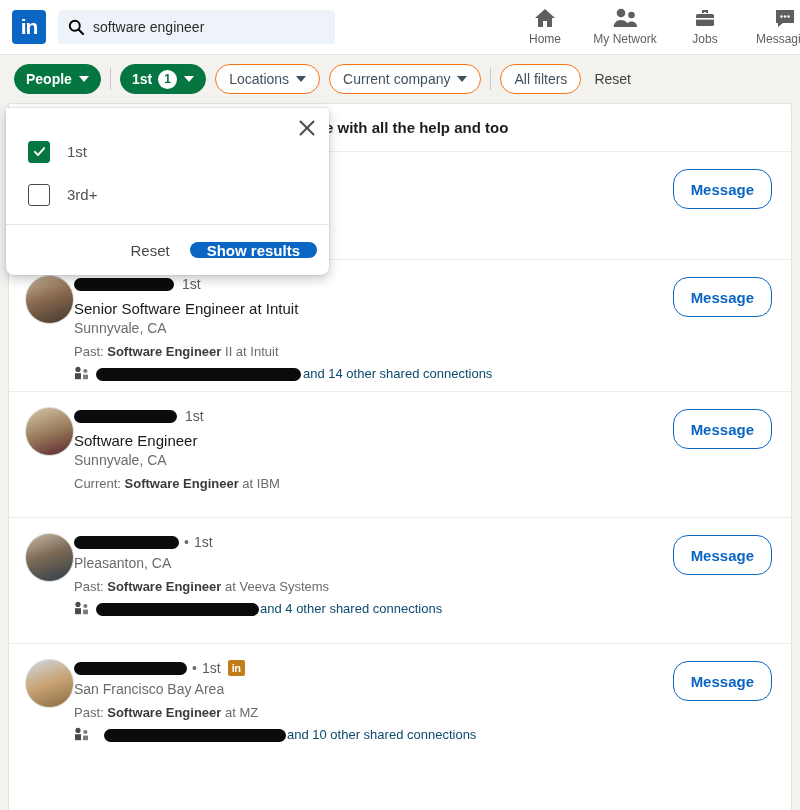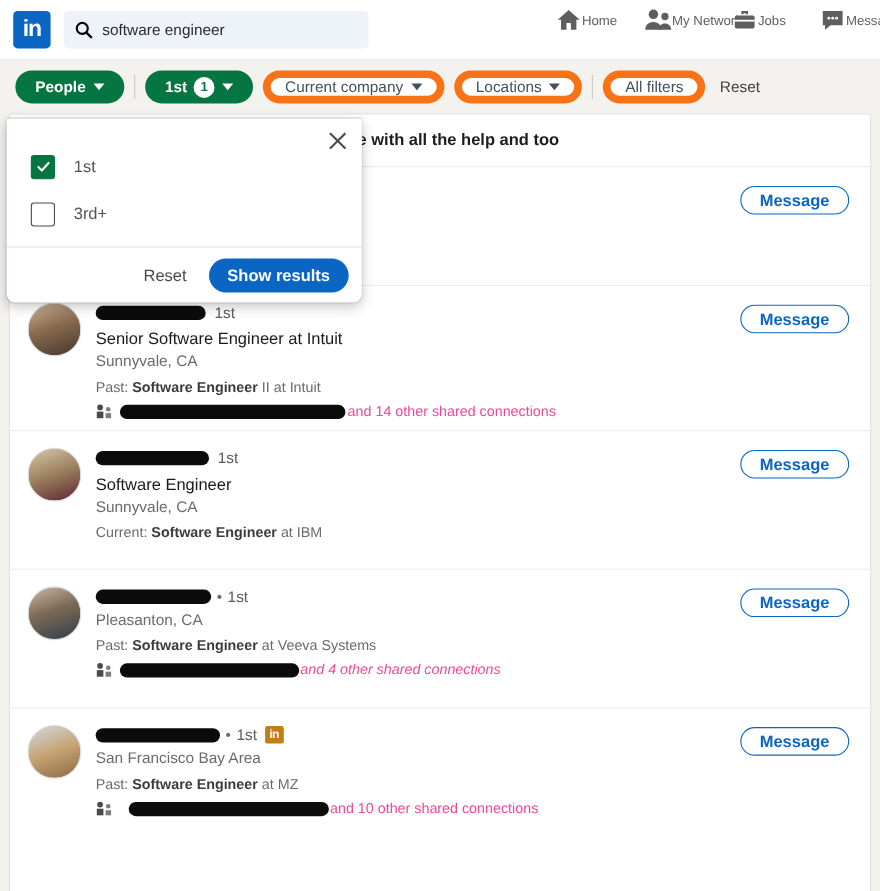--- a/index.html
+++ b/index.html
@@ -55,23 +55,24 @@
     position: absolute;
     left: 505px; top: 0;
     height: 55px;
     display: flex;
     align-items: flex-start;
   }
   .navitem {
     width: 80px;
     padding-top: 6px;
     display: flex;
-    flex-direction: row;
+    flex-direction: column;
     align-items: center;
     color: #666666;
+    justify-content: space-between;
   }
   .navitem .glyph { height: 24px; display: flex; align-items: center; }
   .navitem .nlabel {
     font-size: 12px;
     margin-top: 2px;
     color: #5e5e5e;
     white-space: nowrap;
   }
 
   
@@ -84,21 +85,21 @@
     gap: 9px;
   }
   .pill {
     height: 30px;
     border-radius: 15px;
     display: inline-flex;
     align-items: center;
     padding: 0 13px;
     font-size: 14px;
     white-space: nowrap;
-    border: 7px solid #f97316;
+    border: 1px solid #f97316;
     background: #ffffff;
     color: #43515c;
   }
   .pill.green {
     background: #057642;
     border-color: #057642;
     color: #ffffff;
     font-weight: bold;
     padding: 0 11px;
   }
@@ -164,21 +165,21 @@
     width: 49px; height: 49px;
     border-radius: 50%;
     flex: 0 0 auto;
     margin-top: 2px;
     border: 1px solid #dcdcdc;
   }
   .av1 { background: linear-gradient(160deg,#cdb79e 0%,#8a6b4f 45%,#43372c 100%); }
   .av2 { background: linear-gradient(160deg,#d8c8a8 0%,#9a7e5c 50%,#5c2432 100%); }
   .av3 { background: linear-gradient(160deg,#c9b9a6 0%,#7c6a55 45%,#2f3c4a 100%); }
   .av4 { background: linear-gradient(160deg,#cfd8e2 0%,#c7a372 50%,#8a6a42 100%); }
-  .rbody { margin-left: 13px; padding-top: 1px; }
+  .rbody { padding-top: 1px; }
   .nameline { display: flex; align-items: center; height: 20px; }
   .redact {
     height: 13px;
     background: #0b0b0b;
     border-radius: 7px;
     display: inline-block;
   }
   .dot-sep { color: #6b6b6b; font-size: 14px; margin: 0 5px; }
   .degree { font-size: 14px; color: #5b5b5b; margin-left: 8px; }
   .inbadge {
@@ -205,32 +206,31 @@
     margin-top: 3px;
   }
   .experience {
     font-size: 13px;
     color: #6b6b6b;
     margin-top: 8px;
   }
   .experience b { color: #3b3b3b; }
   .shared {
     display: flex;
-    align-items: center;
     margin-top: 7px;
     font-size: 13px;
-    color: #ec4899;
+    color: #0c4a6e;
   }
   .shared-ico { width: 16px; height: 14px; flex: 0 0 auto; margin-right: 6px; }
   .shared-text { position: relative; white-space: nowrap; }
   .shared-text .redact { position: absolute; left: 0; top: 2px; }
   .msg-btn {
     position: absolute;
     right: 19px; top: 17px;
-    height: 26px;
+    height: 40px;
     min-width: 96px;
     border-radius: 15px;
     border: 1px solid #0a66c2;
     color: #0a66c2;
     background: #ffffff;
     font-size: 15px;
     font-weight: bold;
     display: flex;
     align-items: center;
     justify-content: center;
@@ -285,21 +285,21 @@
     justify-content: flex-end;
     padding-right: 12px;
     gap: 10px;
   }
   .dd-reset {
     font-size: 15px;
     color: #494949;
     padding: 6px 10px;
   }
   .dd-show {
-    height: 31px;
+    height: 16px;
     border-radius: 16px;
     background: #0a66c2;
     color: #ffffff;
     font-size: 15px;
     font-weight: bold;
     display: flex;
     align-items: center;
     padding: 0 17px;
   }
 </style>
@@ -369,26 +369,26 @@
 
   <div class="vsep"></div>
 
   <div class="pill green">
     <span>1st</span>
     <span class="badge-1">1</span>
     <span class="caret"></span>
   </div>
 
   <div class="pill">
+    <span>Locations</span>
+    <span class="caret"></span>
+  </div>
+
+  <div class="pill">
     <span>Current company</span>
-    <span class="caret"></span>
-  </div>
-
-  <div class="pill">
-    <span>Locations</span>
     <span class="caret"></span>
   </div>
 
   <div class="vsep"></div>
 
   <div class="pill">
     <span>All filters</span>
   </div>
 
   <div class="reset-link">Reset</div>
@@ -480,21 +480,21 @@
       </div>
       <div class="shared">
         <svg class="shared-ico" viewBox="0 0 16 14">
           <circle cx="4" cy="3.4" r="2.6" fill="#4a4a4a"></circle>
           <rect x="1" y="7.2" width="6" height="6" fill="#4a4a4a"></rect>
           <circle cx="11.4" cy="5" r="2.1" fill="#7d7d7d"></circle>
           <rect x="9" y="8.6" width="5" height="4.6" fill="#7d7d7d"></rect>
         </svg>
         <span class="shared-text">
           <span class="redact" style="width:163px;"></span>
-          <span style="padding-left:164px;font-style:italic;">and 4 other shared connections</span>
+          <span style="padding-left:164px;">and 4 other shared connections</span>
         </span>
       </div>
     </div>
     <div class="msg-btn">Message</div>
   </div>
 
   <div class="result">
     <div class="avatar av4"></div>
     <div class="rbody">
       <div class="nameline">

